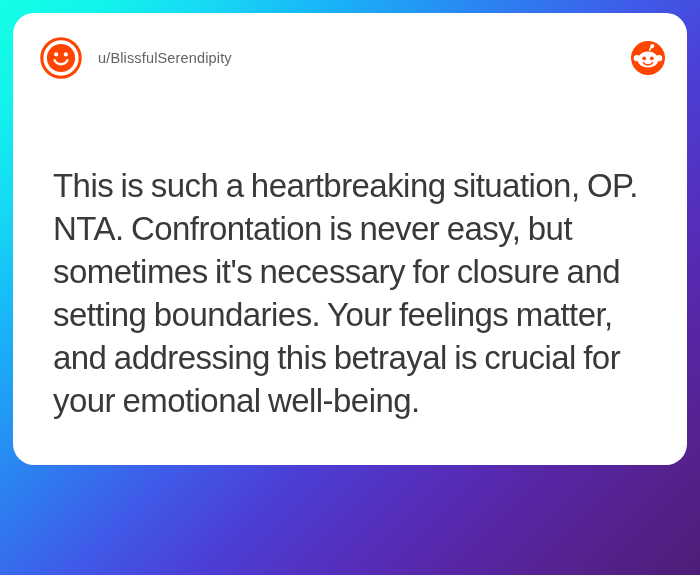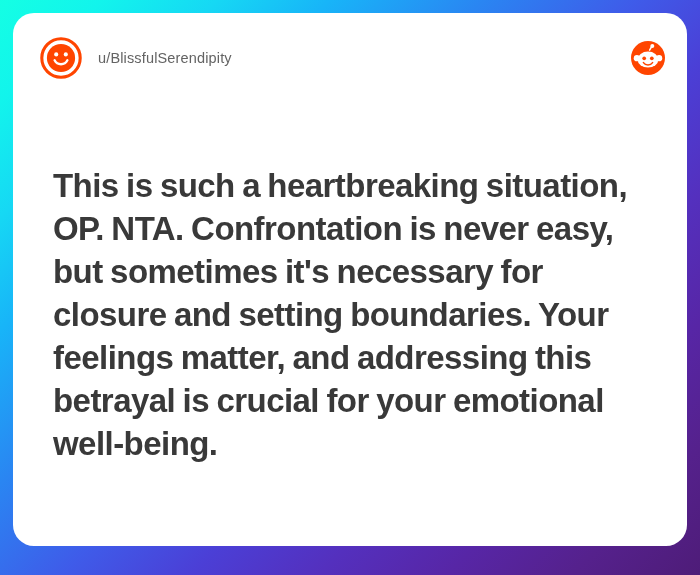--- a/index.html
+++ b/index.html
@@ -32,21 +32,21 @@
         #5726A6 80%,
         #55218C 90%,
         #4E1C78 100%);
   }
 
   #card {
     position: absolute;
     left: 13px;
     top: 13px;
     width: 674px;
-    height: 533px;
+    height: 452px;
     background: #FFFFFF;
     border-radius: 21px;
     overflow: hidden;
   }
 
   
   #card-header {
     position: absolute;
     left: 0;
     top: 0;
@@ -83,21 +83,21 @@
   }
 
   
   #comment-body {
     position: absolute;
     left: 40px;
     top: 151px;
     width: 600px;
     font-size: 33px;
     line-height: 43px;
-    font-weight: 700;
+    font-weight: 400;
     color: #393939;
     letter-spacing: -0.55px;
     word-spacing: -1.2px;
     white-space: pre-line;
   }
 </style>
 </head>
 <body>
 
 <div id="canvas">

